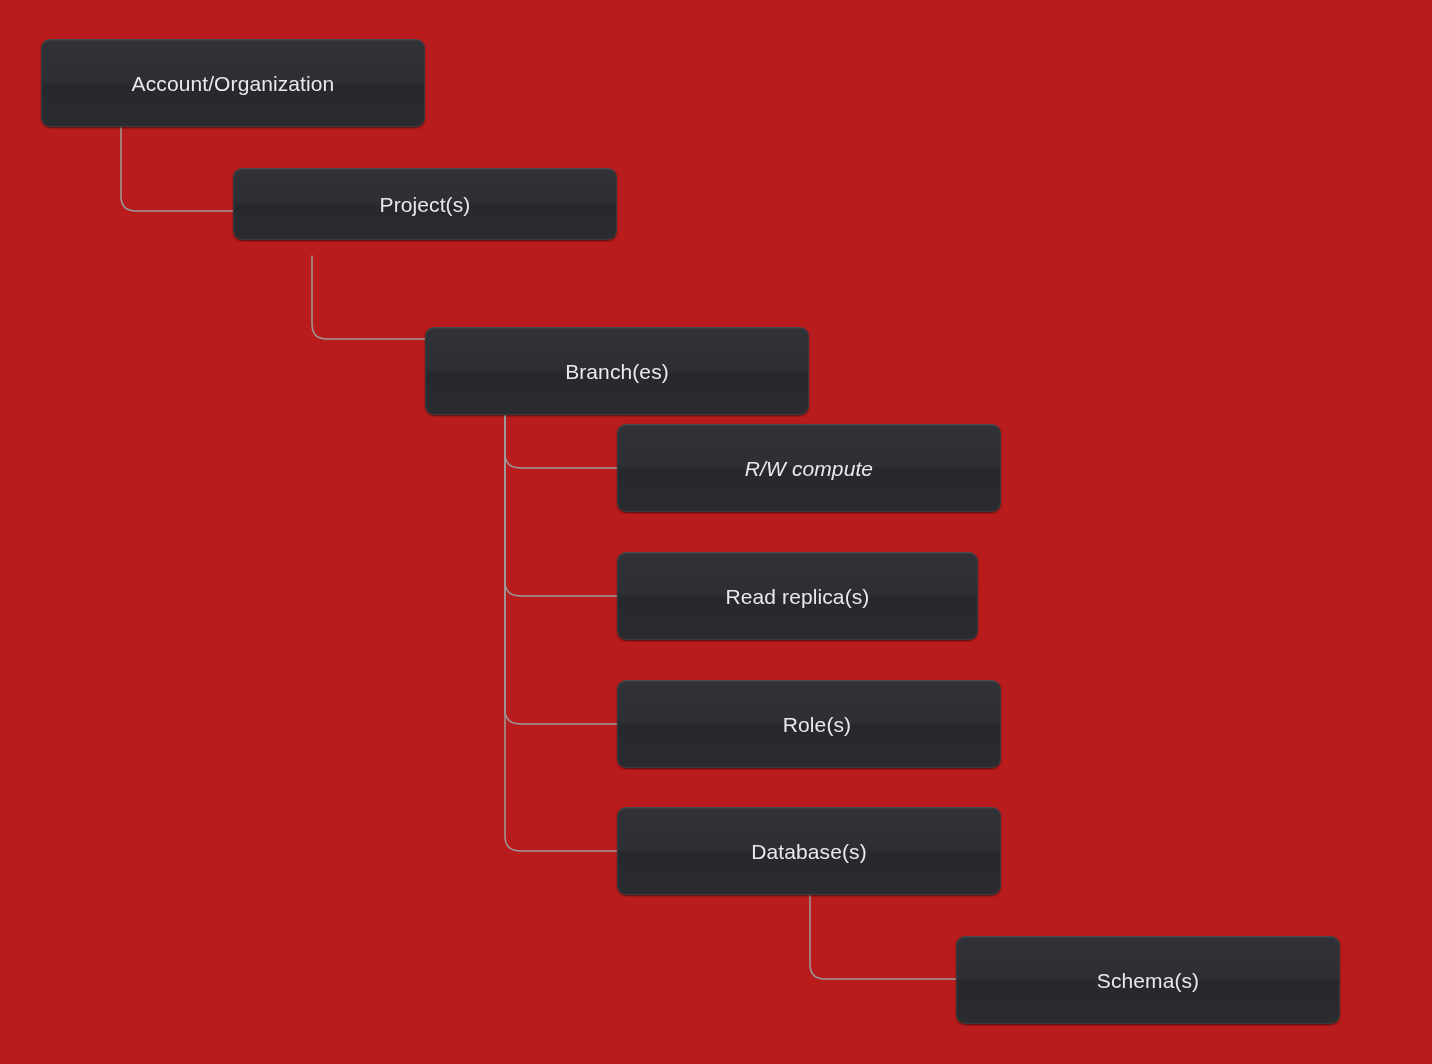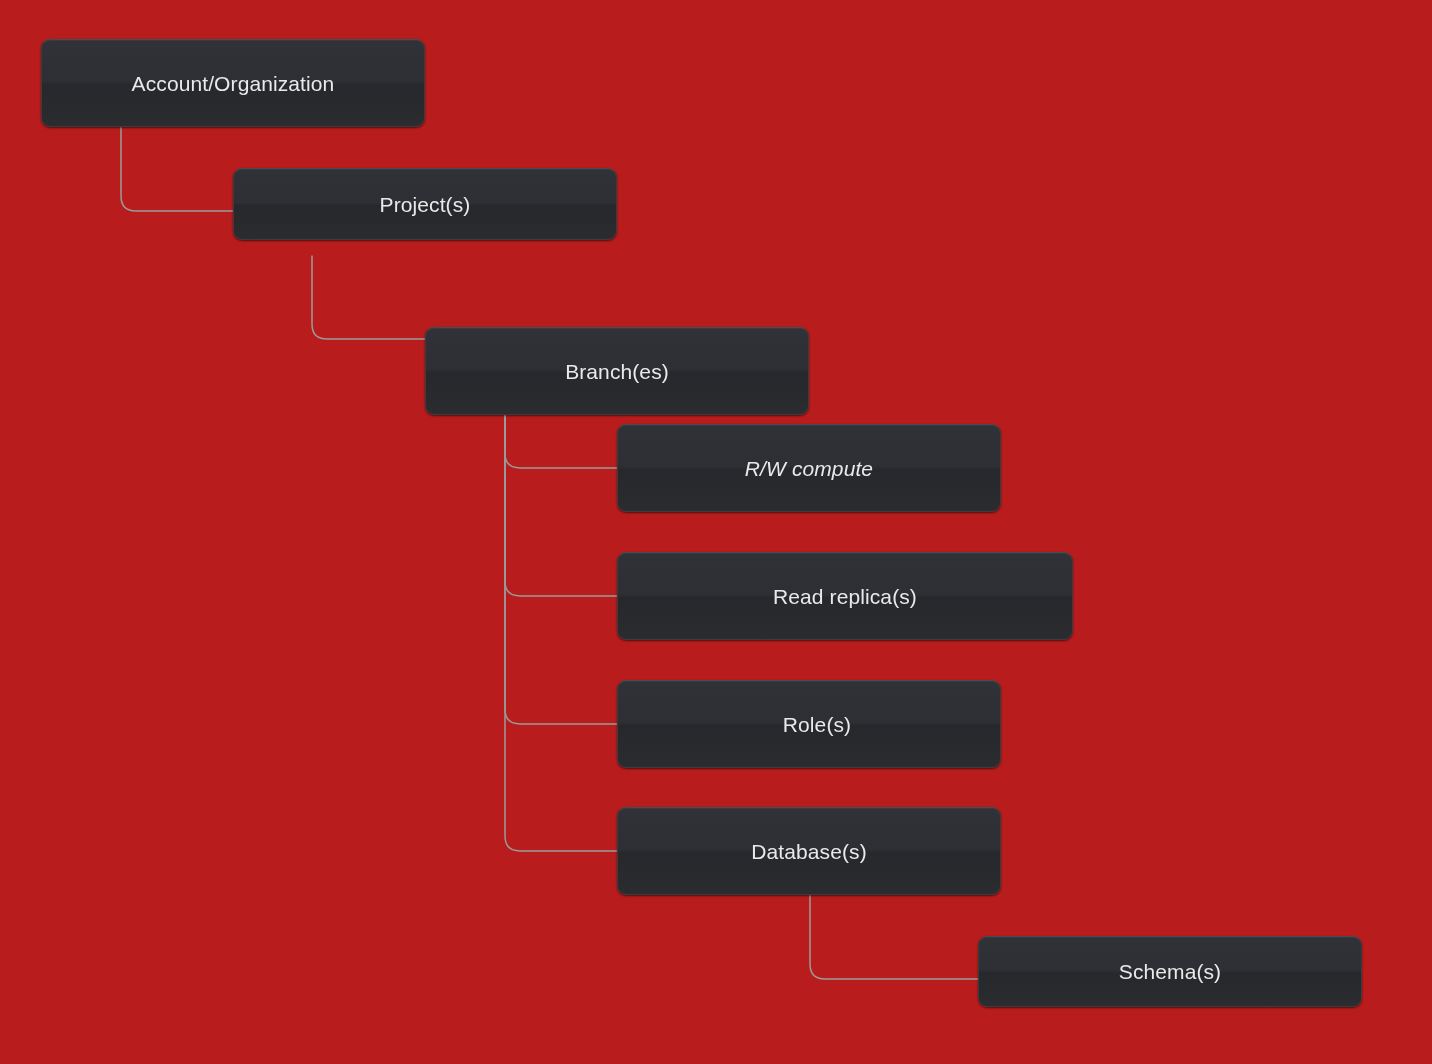--- a/index.html
+++ b/index.html
@@ -67,25 +67,25 @@
     </div>
     <div class="node" style="left: 233px; top: 168px; width: 384px; height: 72px;">
       <span class="node-label">Project(s)</span>
     </div>
     <div class="node" style="left: 425px; top: 296px; width: 384px; height: 88px; margin-top: 31px;">
       <span class="node-label">Branch(es)</span>
     </div>
     <div class="node" style="left: 617px; top: 424px; width: 384px; height: 88px; font-style: italic;">
       <span class="node-label">R/W compute</span>
     </div>
-    <div class="node" style="left: 617px; top: 552px; width: 456px; height: 88px;">
+    <div class="node" style="left: 617px; top: 552px; width: 361px; height: 88px;">
       <span class="node-label">Read replica(s)</span>
     </div>
     <div class="node" style="left: 617px; top: 680px; width: 384px; height: 88px; padding-left: 16px;">
       <span class="node-label">Role(s)</span>
     </div>
     <div class="node" style="left: 617px; top: 807px; width: 384px; height: 88px;">
       <span class="node-label">Database(s)</span>
     </div>
-    <div class="node" style="left: 978px; top: 936px; width: 384px; height: 71px;">
+    <div class="node" style="left: 956px; top: 936px; width: 384px; height: 88px;">
       <span class="node-label">Schema(s)</span>
     </div>
   </div>
 
 </body></html>

